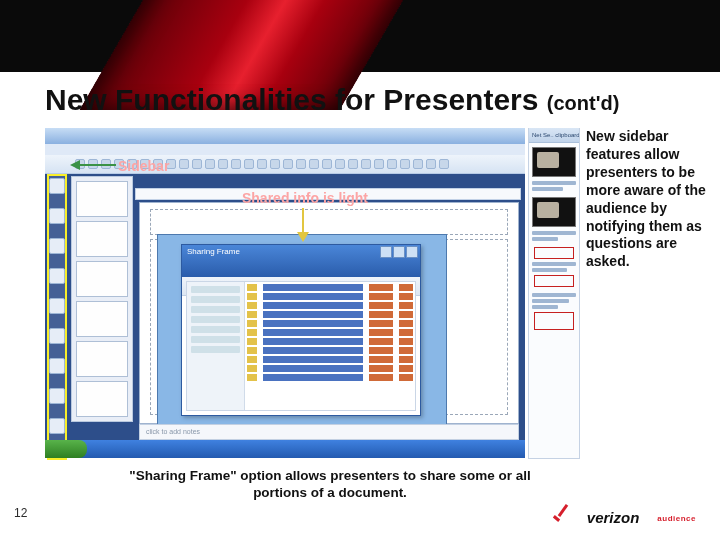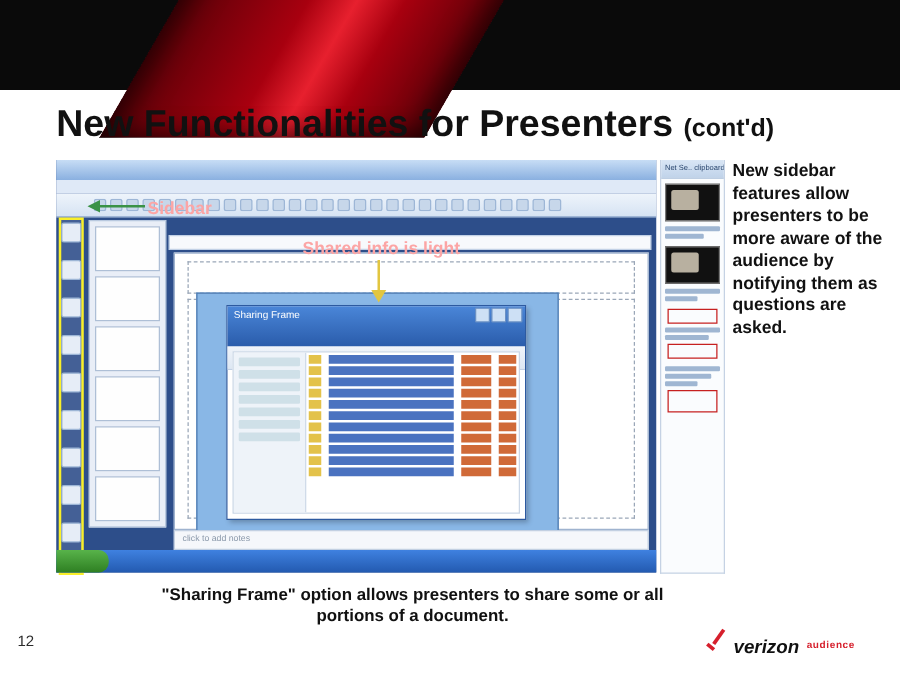--- a/index.html
+++ b/index.html
@@ -66,21 +66,21 @@
   .arrow-left .head{position:absolute;left:0;top:0;width:0;height:0;border-top:5px solid transparent;border-bottom:5px solid transparent;border-right:10px solid #3a9246}
   .arrow-down{position:absolute;left:252px;top:80px;width:12px;height:34px}
   .arrow-down .shaft{position:absolute;left:5px;top:0;width:2px;height:24px;background:#e2c640}
   .arrow-down .head{position:absolute;left:0;top:24px;width:0;height:0;border-left:6px solid transparent;border-right:6px solid transparent;border-top:10px solid #e2c640}
   
   .desc{position:absolute;left:586px;top:128px;width:128px;font-size:14px;font-weight:bold;color:#111;line-height:1.28}
   
   .caption{position:absolute;left:120px;top:468px;width:420px;font-size:13.5px;font-weight:bold;text-align:center;color:#111;line-height:1.25}
   .pagenum{position:absolute;left:14px;top:506px;font-size:12px;color:#2b2b2b}
   
-  .logo{position:absolute;right:36px;bottom:14px;display:flex;gap:4px}
+  .logo{position:absolute;right:24px;bottom:14px;display:flex;align-items:center;gap:16px}
   .vz-check{width:18px;height:16px;position:relative}
   .vz-check::before{content:"";position:absolute;left:0;top:7px;width:7px;height:3px;background:#d61f2c;transform:rotate(40deg)}
   .vz-check::after{content:"";position:absolute;left:3px;top:-1px;width:14px;height:3px;background:#d61f2c;transform:rotate(-55deg)}
   .vz-text{font-weight:bold;font-style:italic;font-size:15px;color:#111}
   .vz-biz{font-size:8px;color:#d61f2c;letter-spacing:.5px;font-weight:bold;margin-left:2px;margin-top:2px}
 </style>
 </head>
 <body>
 
 <div class="banner">

